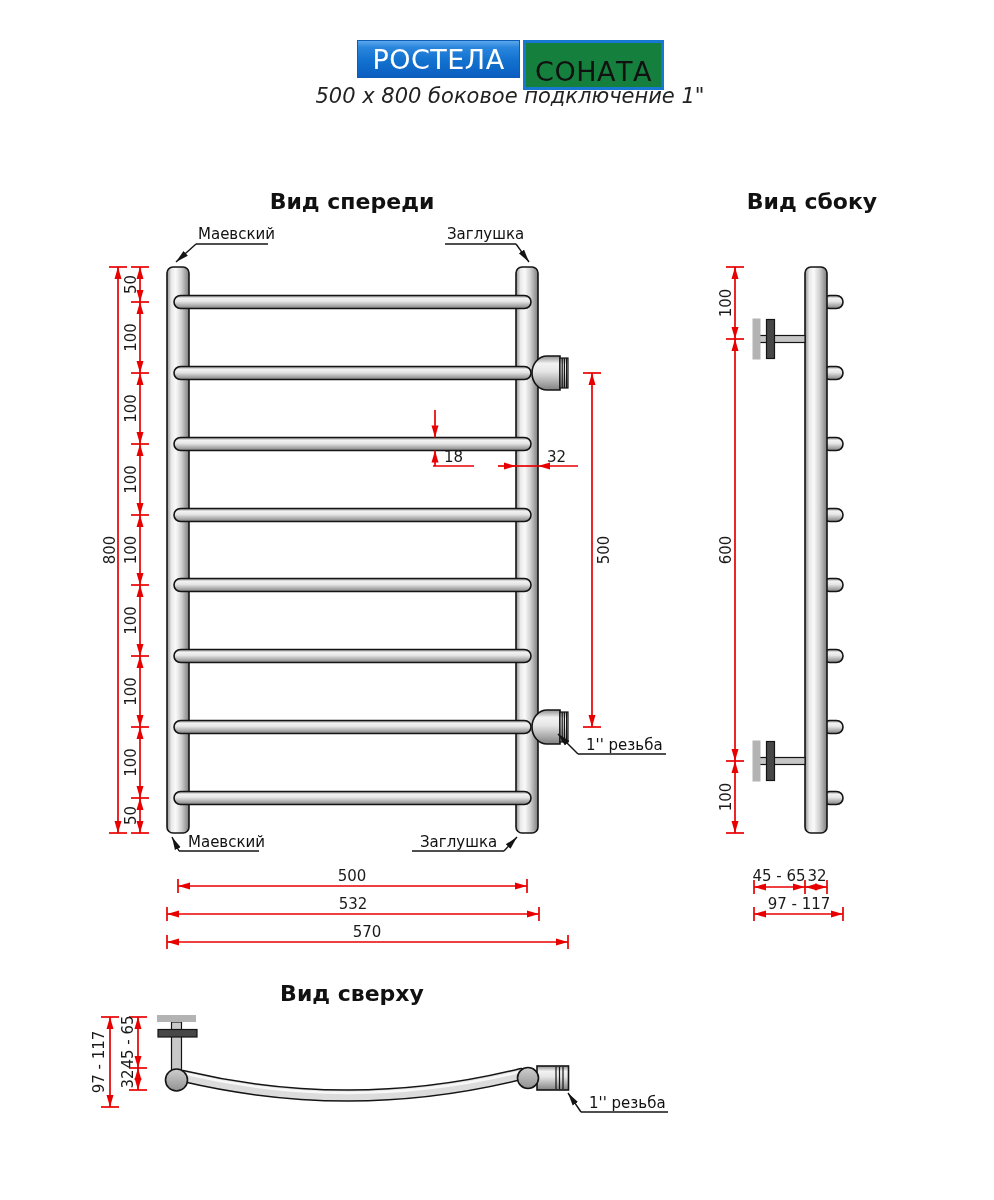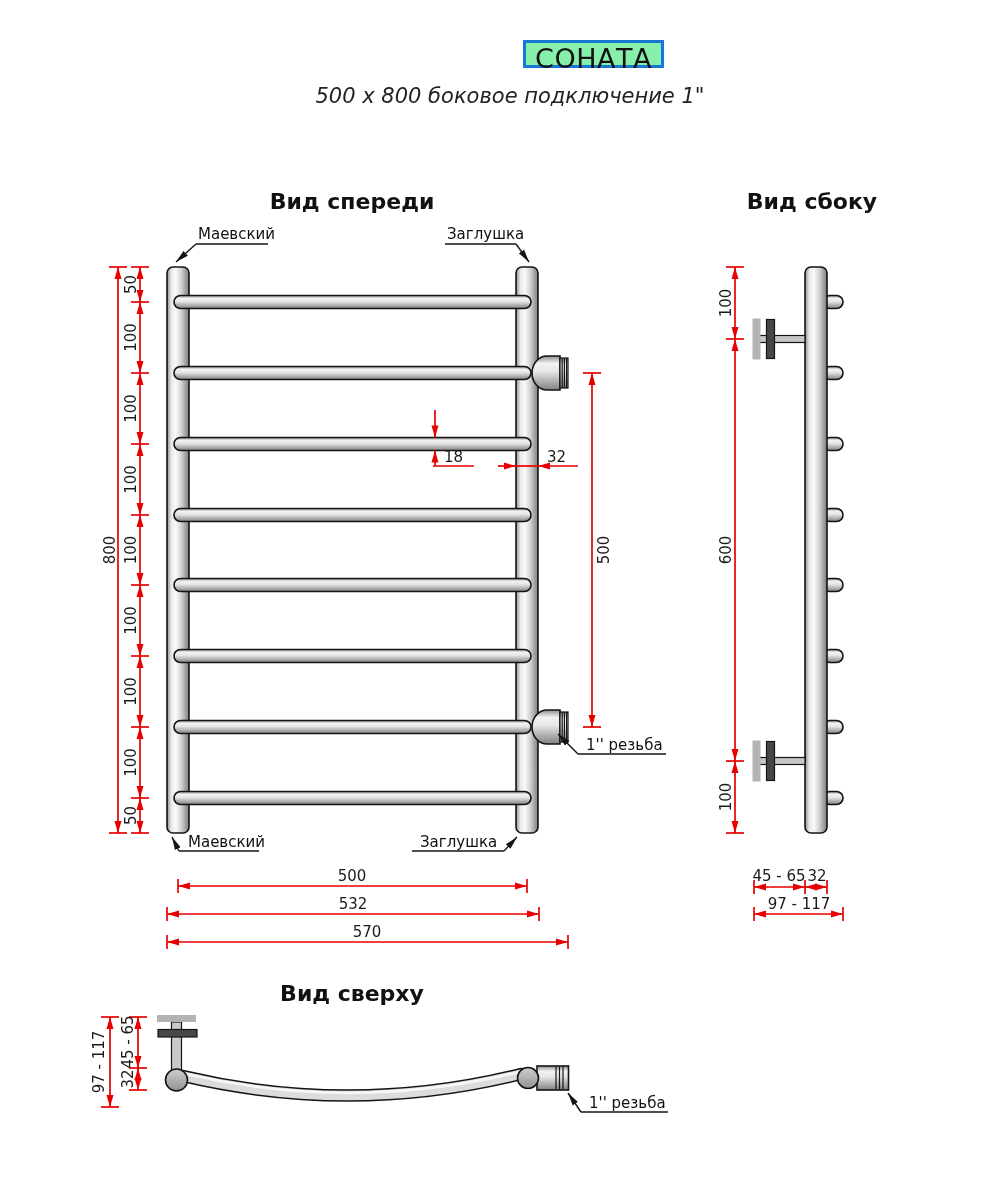--- a/index.html
+++ b/index.html
@@ -3,41 +3,44 @@
 <meta charset="utf-8">
 <style>
   html,body{margin:0;padding:0;background:#fff;}
   .page{position:relative;width:994px;height:1200px;background:#fff;overflow:hidden;
         font-family:"DejaVu Sans","Liberation Sans",sans-serif;}
   .hdr-brand{position:absolute;left:357px;top:40px;width:163px;height:38px;
     background:linear-gradient(180deg,#5aa7ec 0%,#2a86dd 18%,#1271cf 55%,#0b5ec0 100%);
     border:1px solid #0d5cb6;box-sizing:border-box;
     display:flex;align-items:center;justify-content:center;
     color:#fff;font-size:27px;letter-spacing:.5px;}
-  .hdr-model{position:absolute;left:523px;top:40px;width:141px;height:28px;
-    background:#86efac;border:3px solid #1778d2;box-sizing:border-box;
-    display:flex;align-items:flex-start;justify-content:center;
+  .hdr-model{position:absolute;left:523px;top:40px;width:141px;height:50px;
+    background:#15803d;border:3px solid #1778d2;box-sizing:border-box;
+    display:flex;align-items:flex-end;justify-content:center;
     color:#111;font-size:27px;letter-spacing:.5px;}
   .subtitle{position:absolute;left:285px;top:84px;width:450px;text-align:center;
     font-size:21px;color:#222;font-style:italic;}
   svg{position:absolute;left:0;top:0;}
   .t-title{font:600 22px "DejaVu Sans","Liberation Sans",sans-serif;fill:#111;}
   .t-label{font:15px "DejaVu Sans","Liberation Sans",sans-serif;fill:#111;}
   .t-dim{font:15px "DejaVu Sans","Liberation Sans",sans-serif;fill:#1a1a1a;}
   .dimline{stroke:#e80000;stroke-width:1.7;fill:none;}
   .tick{stroke:#e80000;stroke-width:1.7;}
   .leader{stroke:#141414;stroke-width:1.4;fill:none;}
   .tube{stroke:#141414;stroke-width:1.6;}
   .thin{stroke:#141414;stroke-width:1.2;}
 </style>
 </head>
 <body>
 
 <div class="page">
 
+  <div class="hdr-brand">
+    <span>РОСТЕЛА</span>
+  </div>
   <div class="hdr-model">
     <span>СОНАТА</span>
   </div>
   <div class="subtitle">500 x 800 боковое подключение 1"</div>
 
   <svg width="994" height="1200" viewBox="0 0 994 1200">
     <defs>
       <linearGradient id="metalV" x1="0" y1="0" x2="1" y2="0">
         <stop offset="0" stop-color="#8f8f8f"></stop>
           <stop offset="0.2" stop-color="#e9e9e9"></stop>

